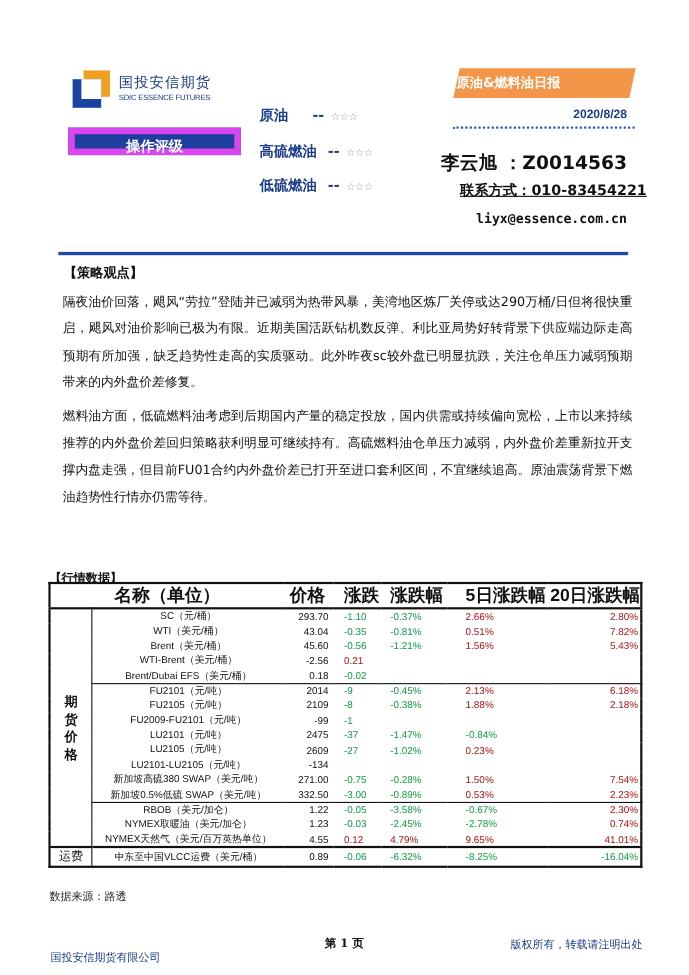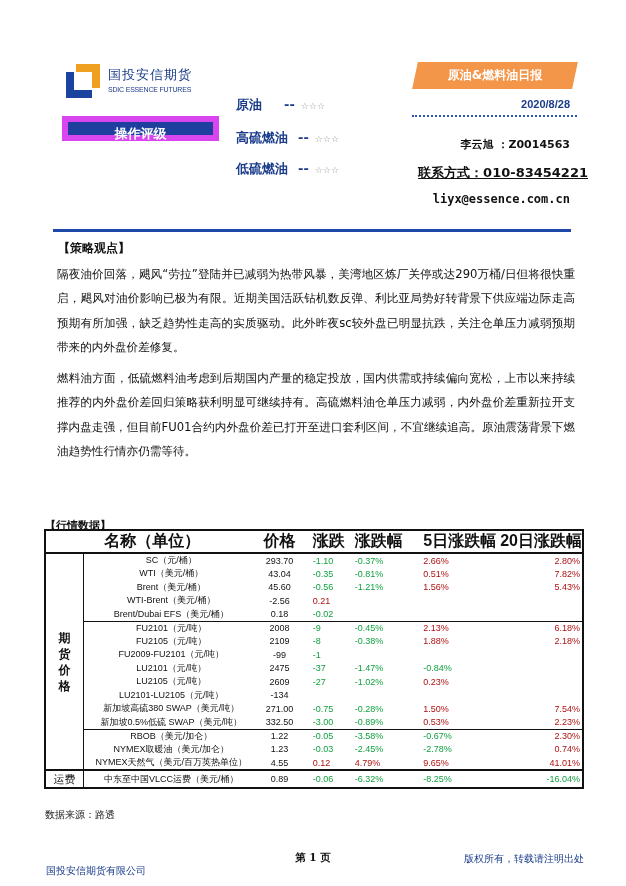--- a/index.html
+++ b/index.html
@@ -17,44 +17,44 @@
   .logo-en { position: absolute; left: 42px; top: 22px; font-family: "Liberation Sans", sans-serif; font-size: 7px; color: #1a3c8a; white-space: nowrap; letter-spacing: -0.2px; }
 
   .rating-box { position: absolute; left: 62px; top: 116px; width: 157px; height: 25px; background: #1e3f9e; border: 6px solid #d946ef; color: #fff; font-weight: bold; font-size: 13px; text-align: center; line-height: 23px; }
 
   .rating-list { position: absolute; left: 236px; top: 96px; }
   .rating-row { position: absolute; white-space: nowrap; font-size: 13px; font-weight: bold; color: #1a3c8a; }
   .rating-row .dash { margin-left: 10px; }
   .rating-row .stars { font-size: 9px; color: #999; font-weight: normal; margin-left: 6px; }
 
   .report-banner { position: absolute; left: 415px; top: 62px; width: 160px; height: 27px; background: #f3964a; transform: skewX(-12deg); }
-  .report-banner-text { position: absolute; left: 415px; top: 62px; width: 160px; height: 27px; line-height: 27px; text-align: center; color: #fff; font-size: 12px; font-weight: bold; }
+  .report-banner-text { position: absolute; left: 415px; top: 62px; width: 160px; height: 27px; line-height: 27px; color: #fff; font-size: 12px; font-weight: bold; }
   .report-date { position: absolute; left: 450px; top: 98px; width: 120px; text-align: right; font-size: 11px; color: #1a3c8a; font-family: "Liberation Sans", sans-serif; font-weight: bold; }
   .dotted { position: absolute; left: 412px; top: 115px; width: 165px; border-top: 2px dotted #2a54b8; }
 
-  .author { position: absolute; right: 56px; top: 137px; font-size: 11px; font-weight: bold; white-space: nowrap; }
+  .author { position: absolute; right: 56px; top: 137px; font-size: 17px; font-weight: bold; white-space: nowrap; }
   .contact { position: absolute; right: 38px; top: 164px; font-size: 13px; font-weight: bold; white-space: nowrap; text-decoration: underline; }
   .email { position: absolute; right: 56px; top: 192px; font-size: 12px; font-family: "DejaVu Sans Mono", monospace; font-weight: bold; white-space: nowrap; }
 
   .divider { position: absolute; left: 53px; top: 229px; width: 518px; height: 3px; background: #1f49a8; }
 
   
   .section-title { position: absolute; left: 58px; top: 240px; font-size: 12px; font-weight: bold; }
   .para { position: absolute; left: 57px; width: 518px; font-size: 11.6px; line-height: 24.4px; color: #111; text-align: justify; }
   .para1 { top: 262px; }
   .para2 { top: 366px; }
 
   
   .mkt-title { position: absolute; left: 45px; top: 518px; font-size: 11px; font-weight: bold; }
   .mkt-table { position: absolute; left: 44px; top: 529px; width: 540px; border: 2px solid #111; border-collapse: collapse; font-family: "Liberation Sans", sans-serif; font-size: 9px; }
   .mkt-table td, .mkt-table th { height: 13.5px; padding: 0 2px; white-space: nowrap; }
   .mkt-table th { height: 18px; font-weight: bold; font-size: 16px; border-bottom: 2px solid #111; }
   .mkt-table .cat { width: 45px; text-align: center; font-weight: bold; font-size: 12px; border-right: 1px solid #111; vertical-align: middle; line-height: 16px; }
   .mkt-table .name { text-align: center; width: 185px; }
-  .mkt-table .price { text-align: center; width: 48px; padding-right: 4px; }
+  .mkt-table .price { text-align: right; width: 48px; padding-right: 4px; }
   .mkt-table .chg { text-align: left; width: 40px; padding-left: 10px; }
   .mkt-table .pct { text-align: left; width: 62px; padding-left: 8px; }
   .mkt-table .p5 { text-align: left; width: 70px; padding-left: 16px; }
   .mkt-table .p20 { text-align: right; width: 70px; }
   .grp-top td.name, .grp-top td.price, .grp-top td.chg, .grp-top td.pct, .grp-top td.p5, .grp-top td.p20 { border-top: 1px solid #111; }
   .freight td { border-top: 2px solid #111; }
   .freight .cat { font-size: 11px; font-weight: normal; }
   .up { color: #b01010; }
   .down { color: #10a040; }
   .src { position: absolute; left: 45px; top: 808px; font-size: 10px; color: #222; }
@@ -159,21 +159,21 @@
       <tr>
         <td class="name">Brent/Dubai EFS（美元/桶）</td>
         <td class="price">0.18</td>
         <td class="chg down">-0.02</td>
         <td class="pct"></td>
         <td class="p5"></td>
         <td class="p20"></td>
       </tr>
       <tr class="grp-top">
         <td class="name">FU2101（元/吨）</td>
-        <td class="price">2008</td>
+        <td class="price">2014</td>
         <td class="chg down">-9</td>
         <td class="pct down">-0.45%</td>
         <td class="p5 up">2.13%</td>
         <td class="p20 up">6.18%</td>
       </tr>
       <tr>
         <td class="name">FU2105（元/吨）</td>
         <td class="price">2109</td>
         <td class="chg down">-8</td>
         <td class="pct down">-0.38%</td>

